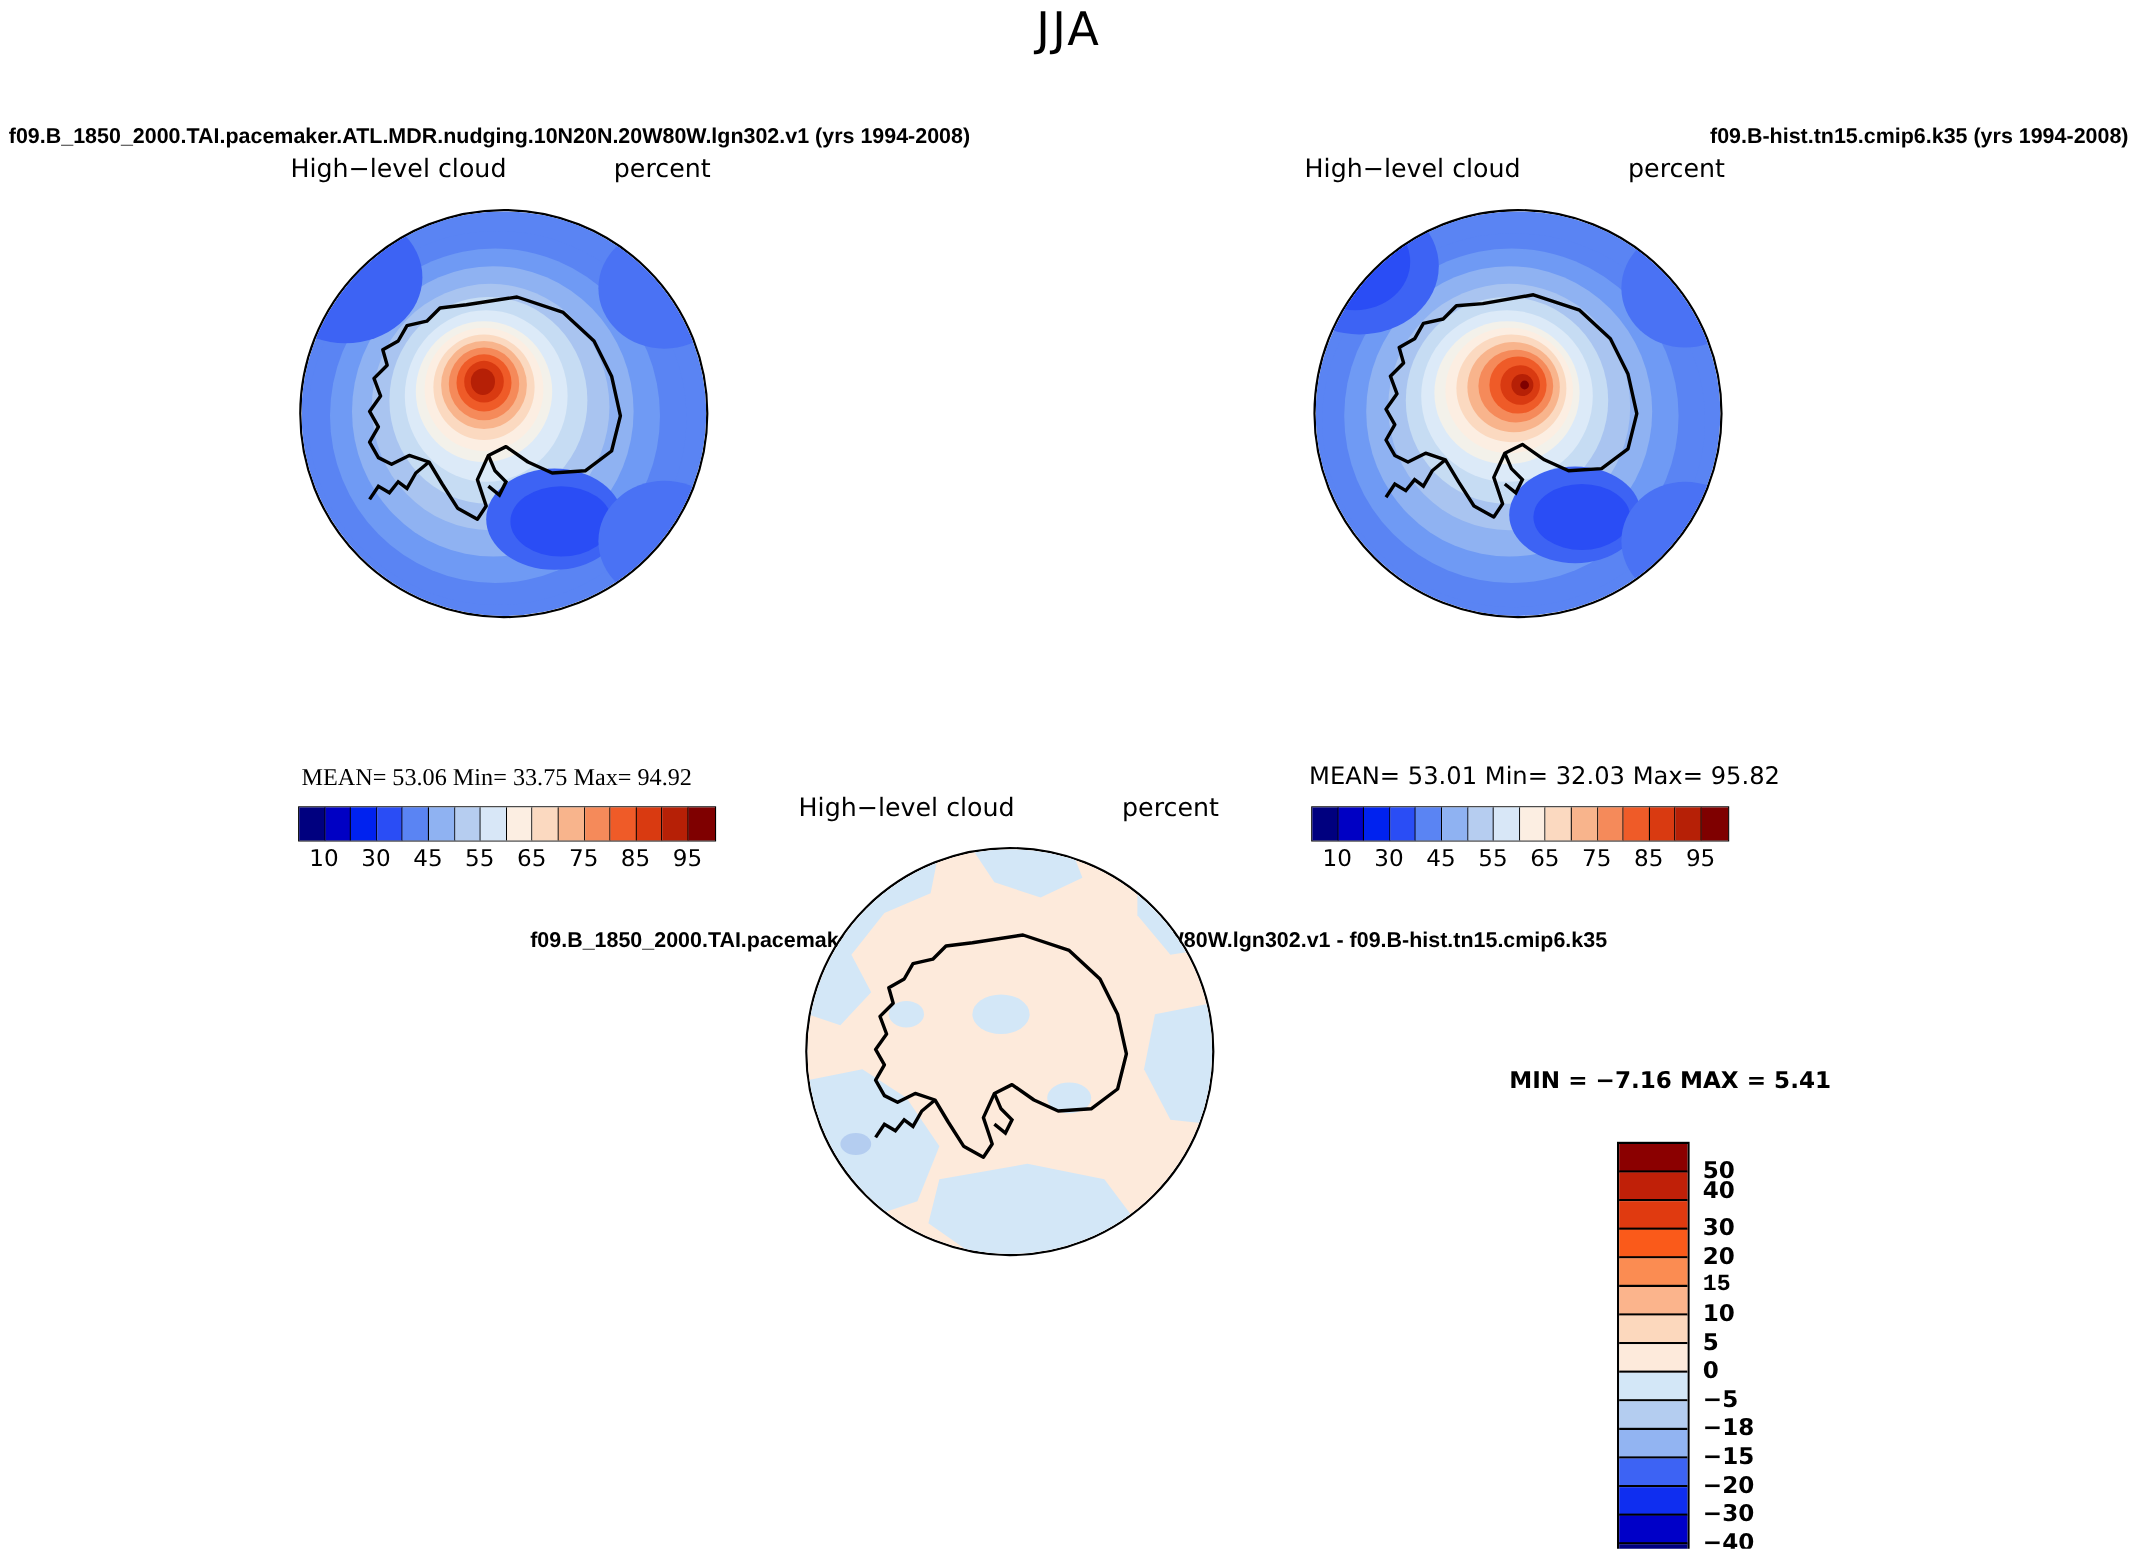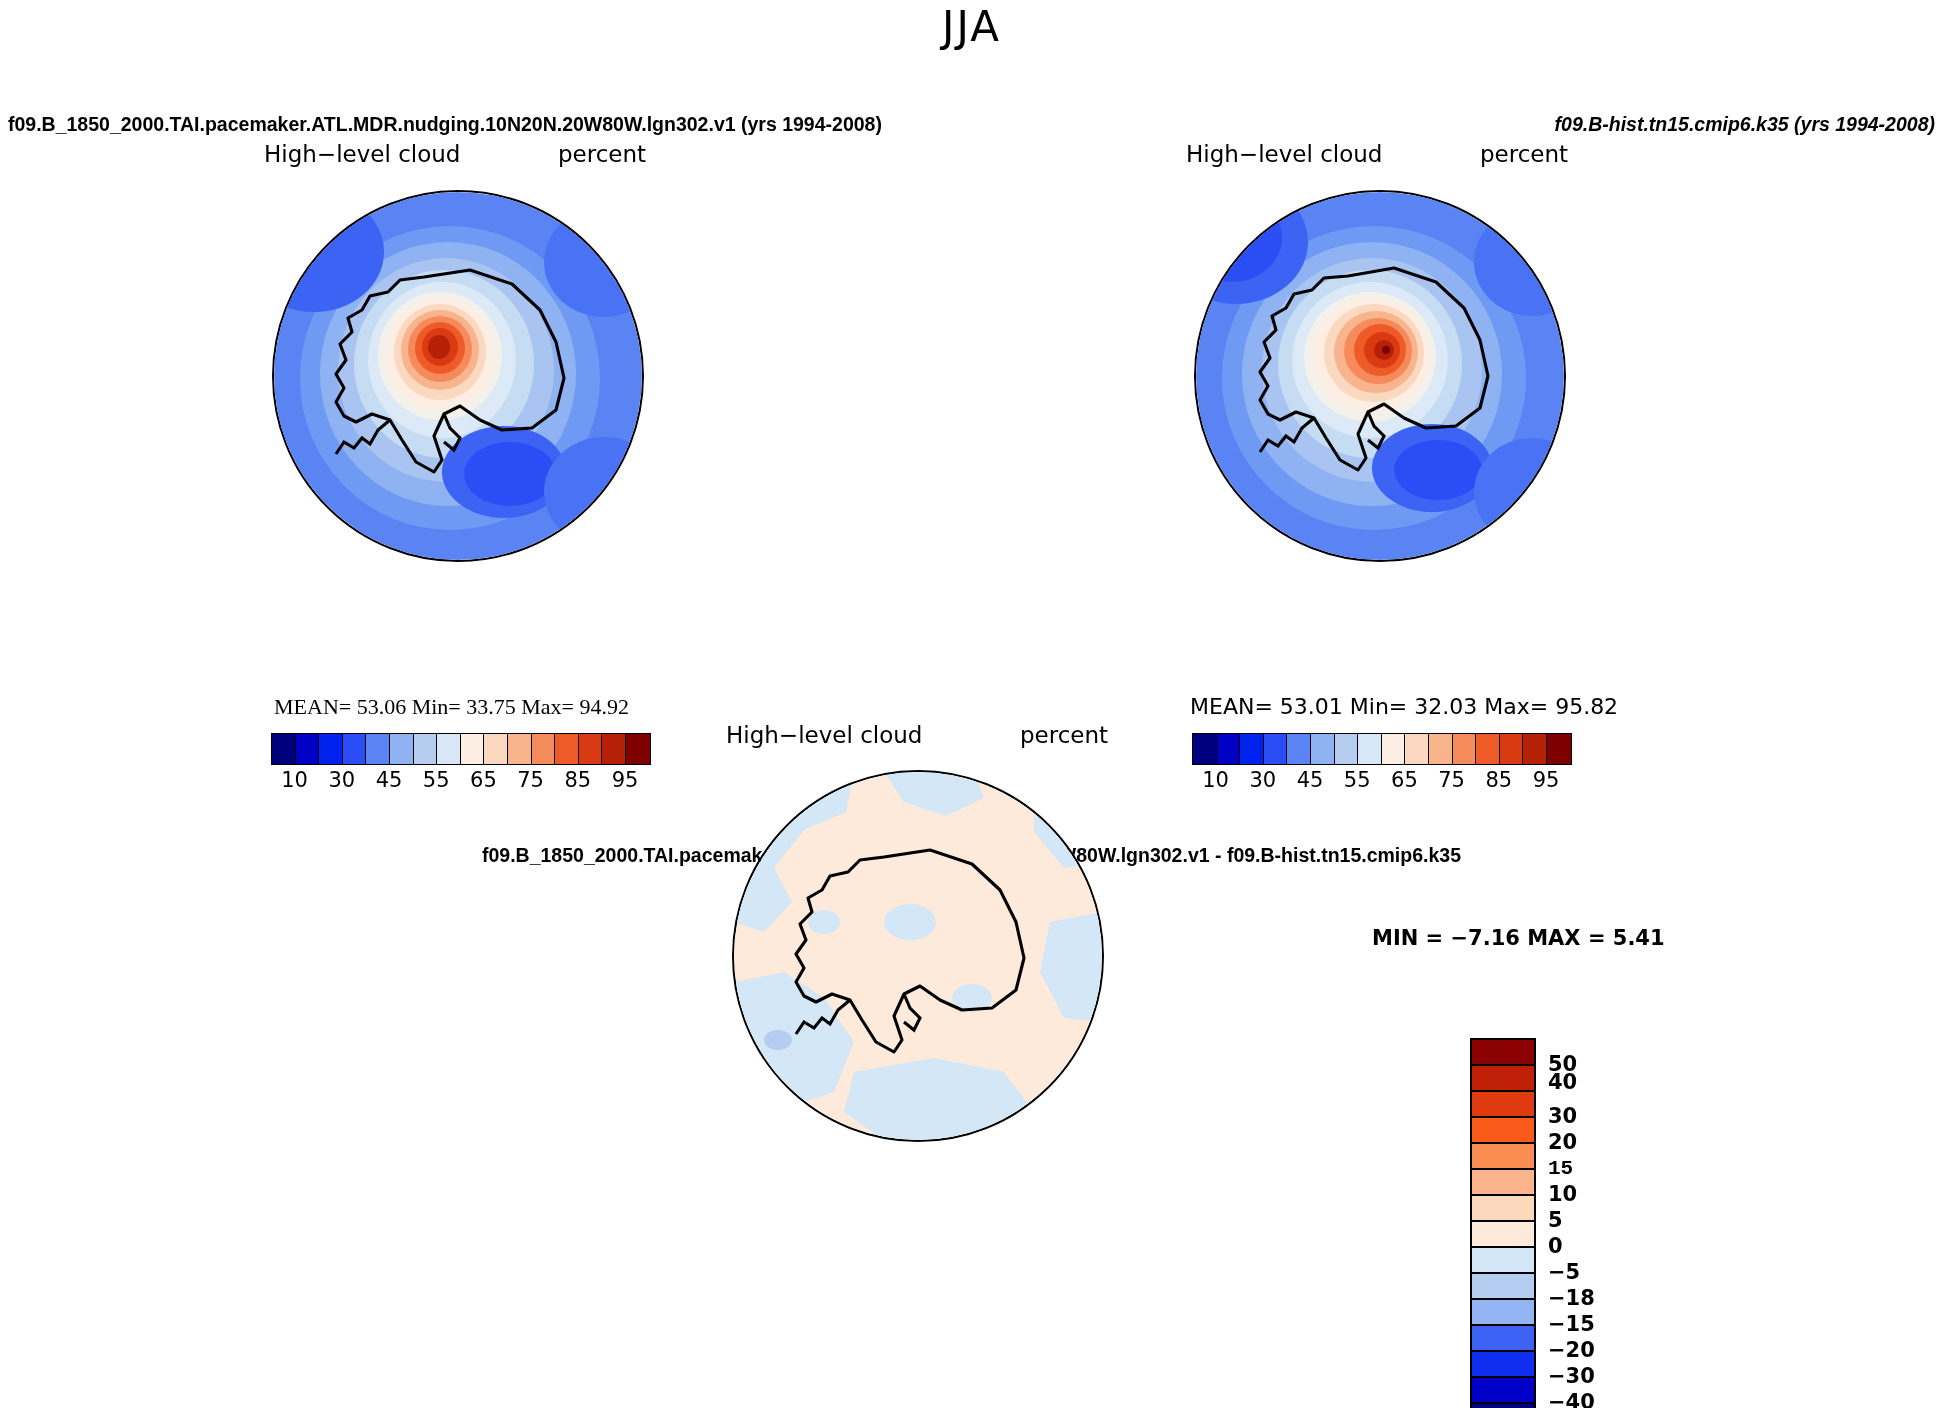--- a/index.html
+++ b/index.html
@@ -5,21 +5,21 @@
   html,body{margin:0;padding:0;background:#ffffff;}
   body{width:1943px;height:1408px;position:relative;
        font-family:"DejaVu Sans",sans-serif;color:#000;overflow:hidden;}
 
   .season-title{position:absolute;left:0;top:2px;width:1943px;text-align:center;
        font-size:42px;font-family:"DejaVu Sans",sans-serif;letter-spacing:2px;font-weight:400;}
 
   .panel-title{position:absolute;font-size:19.5px;font-weight:bold;
        font-family:"Liberation Sans",sans-serif;white-space:nowrap;margin-top:38px;}
   .t-left{left:8px;top:75px;}
-  .t-right{right:8px;top:75px;font-style:italic;}
+  .t-right{right:8px;top:75px;}
   .t-diff{left:0;top:806px;width:1943px;text-align:center;}
 
   .varlabel{position:absolute;font-size:23px;font-family:"DejaVu Sans",sans-serif;white-space:nowrap;}
 
   .mapwrap{position:absolute;}
   .globe{position:absolute;border-radius:50%;overflow:hidden;
        border:2.5px solid #000;box-sizing:border-box;}
 
   .stats{position:absolute;font-size:22px;font-family:"DejaVu Sans",sans-serif;white-space:nowrap;}
 
@@ -227,21 +227,21 @@
                  L160 280 L142 270 L128 248 L116 228 L98 222 L82 230 L70 224
                  L62 210 L70 196 L62 182 L72 168 L66 152 L78 140 L74 126 L88 118
                  L96 104 L114 100 L126 88 Z" fill="none" stroke="#000" stroke-width="3.1" stroke-linejoin="round"></path>
         <path d="M116 228 L104 238 L96 252 L88 246 L80 256 L70 250 L62 262" fill="none" stroke="#000" stroke-width="3.1"></path>
         <path d="M170 222 L176 236 L186 246 L180 258 L170 250" fill="none" stroke="#000" stroke-width="3.1"></path>
       </g>
     </svg>
   </div>
 </div>
 
-<div class="minmax" style="left:1372px;top:926px;text-align:right;">MIN =  −7.16 MAX =   5.41</div>
+<div class="minmax" style="left:1372px;top:970px;text-align:right;">MIN =  −7.16 MAX =   5.41</div>
 
 <div class="cbar-v" style="left:1470px;top:1038px;">
   <div class="cell" style="background:#8b0000"></div>
   <div class="cell" style="background:#c02008"></div>
   <div class="cell" style="background:#e03a10"></div>
   <div class="cell" style="background:#fa5a1a"></div>
   <div class="cell" style="background:#fb8c52"></div>
   <div class="cell" style="background:#fbb48c"></div>
   <div class="cell" style="background:#fcd8bd"></div>
   <div class="cell" style="background:#fdeadb"></div>

